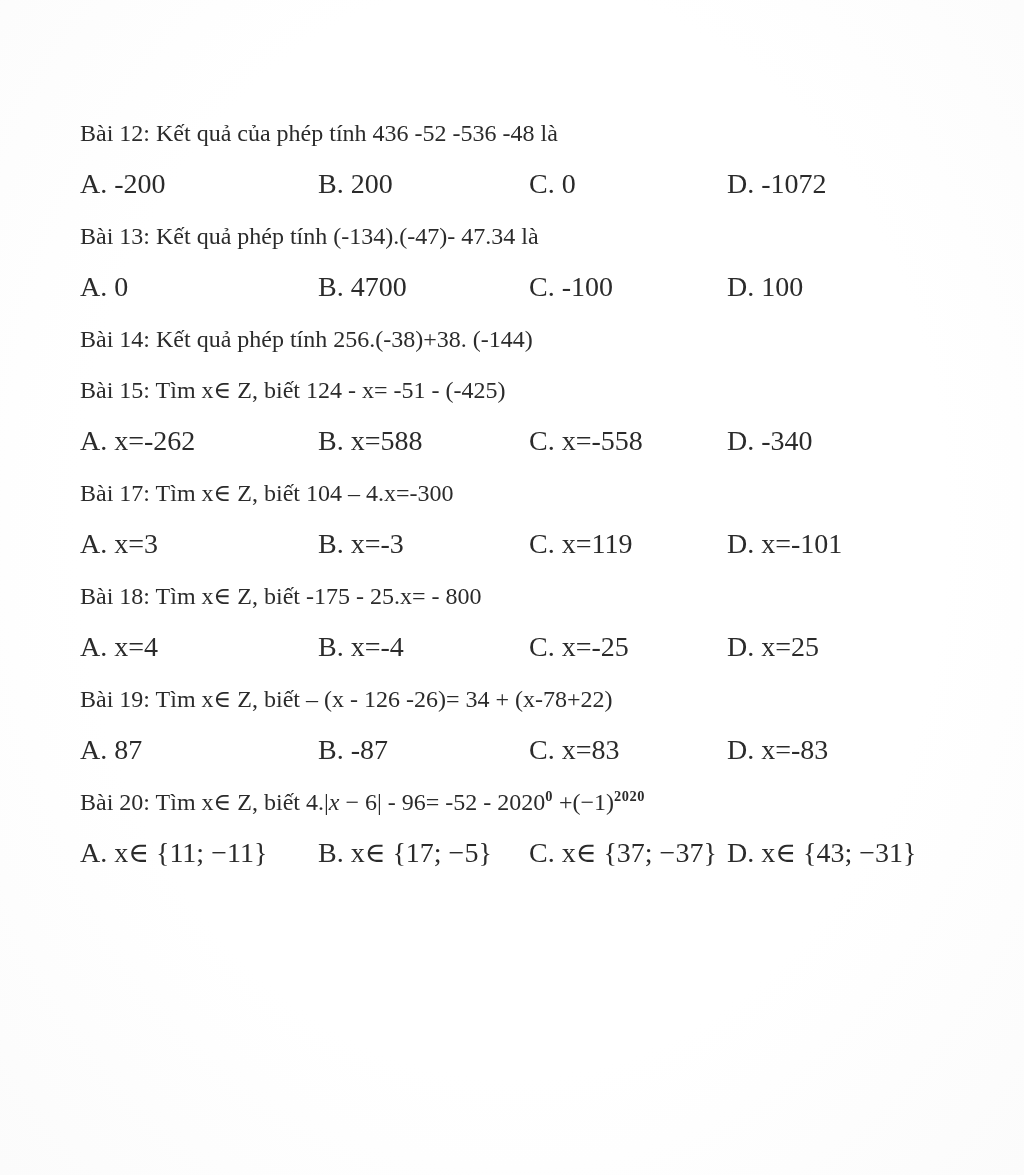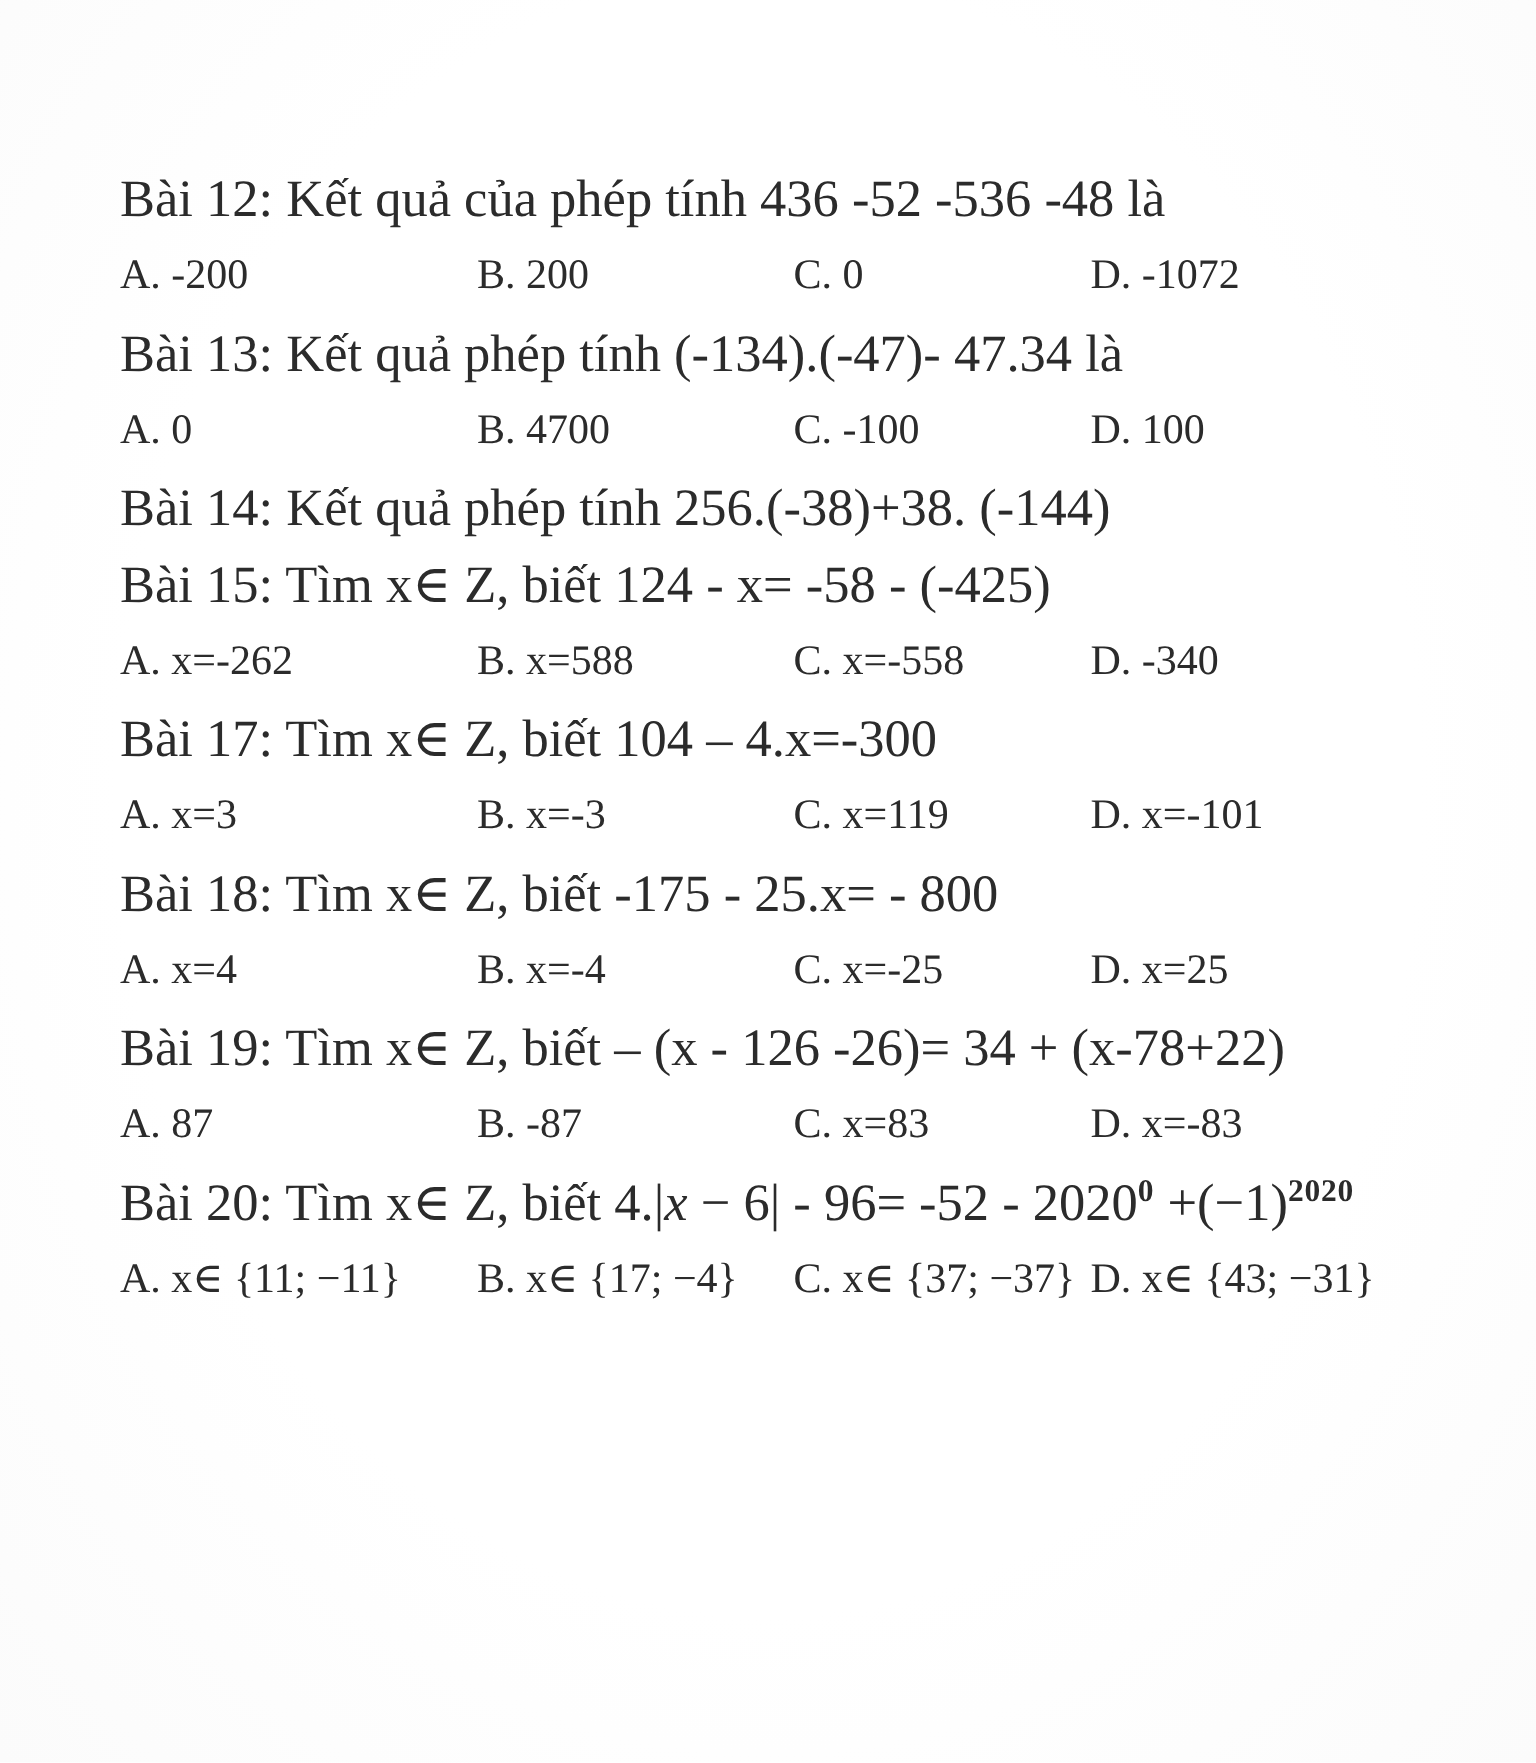--- a/index.html
+++ b/index.html
@@ -26,21 +26,21 @@
     right: 60px;
     color: #2b2b2b;
     filter: blur(0.4px);
     -webkit-filter: blur(0.4px);
   }
   .problem {
     margin: 0;
     padding: 0;
   }
   .q-line {
-    font-size: 35px;
+    font-size: 24px;
     line-height: 34px;
     margin: 0 0 17px 0;
     white-space: nowrap;
   }
   .opts {
     display: grid;
     grid-template-columns: 238px 211px 198px 1fr;
     margin: 0 0 18px 0;
   }
   .opt {
@@ -82,21 +82,21 @@
       <span class="opt">C. -100</span>
       <span class="opt">D. 100</span>
     </div>
   </section>
 
   <section class="problem">
     <p class="q-line">Bài 14: Kết quả phép tính 256.(-38)+38. (-144)</p>
   </section>
 
   <section class="problem">
-    <p class="q-line">Bài 15: Tìm x∈ Z, biết 124 - x= -58 - (-425)</p>
+    <p class="q-line">Bài 15: Tìm x∈ Z, biết 124 - x= -51 - (-425)</p>
     <div class="opts">
       <span class="opt">A. x=-262</span>
       <span class="opt">B. x=588</span>
       <span class="opt">C. x=-558</span>
       <span class="opt">D. -340</span>
     </div>
   </section>
 
 
   <section class="problem">
@@ -126,19 +126,19 @@
       <span class="opt">B. -87</span>
       <span class="opt">C. x=83</span>
       <span class="opt">D. x=-83</span>
     </div>
   </section>
 
   <section class="problem">
     <p class="q-line">Bài 20: Tìm x∈ Z, biết  4.|<i>x</i> − 6| - 96=  -52 - 2020<sup>0</sup> +(−1)<sup>2020</sup></p>
     <div class="opts">
       <span class="opt">A. x∈ {11; −11}</span>
-      <span class="opt">B. x∈ {17; −4}</span>
+      <span class="opt">B. x∈ {17; −5}</span>
       <span class="opt">C. x∈ {37; −37}</span>
       <span class="opt">D. x∈ {43; −31}</span>
     </div>
   </section>
 </main>
 </div>
 
 </body></html>

